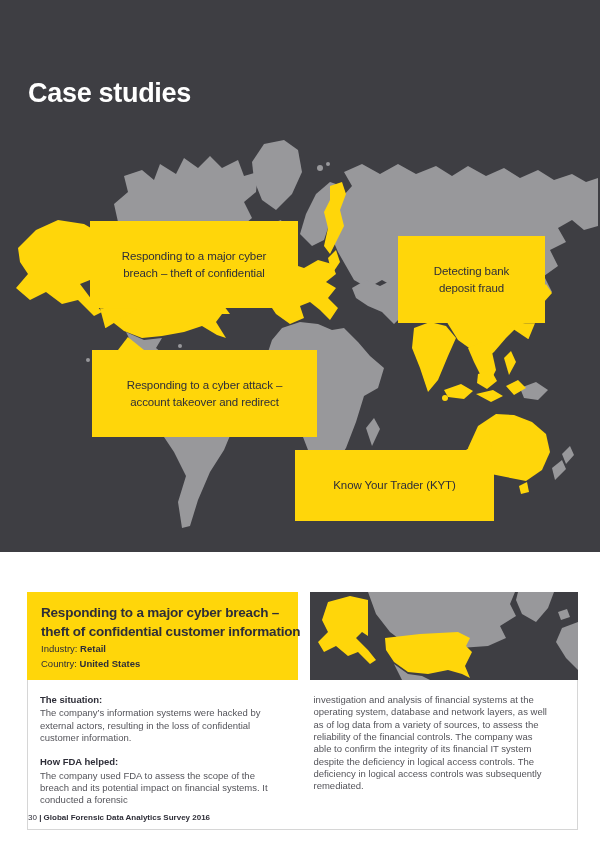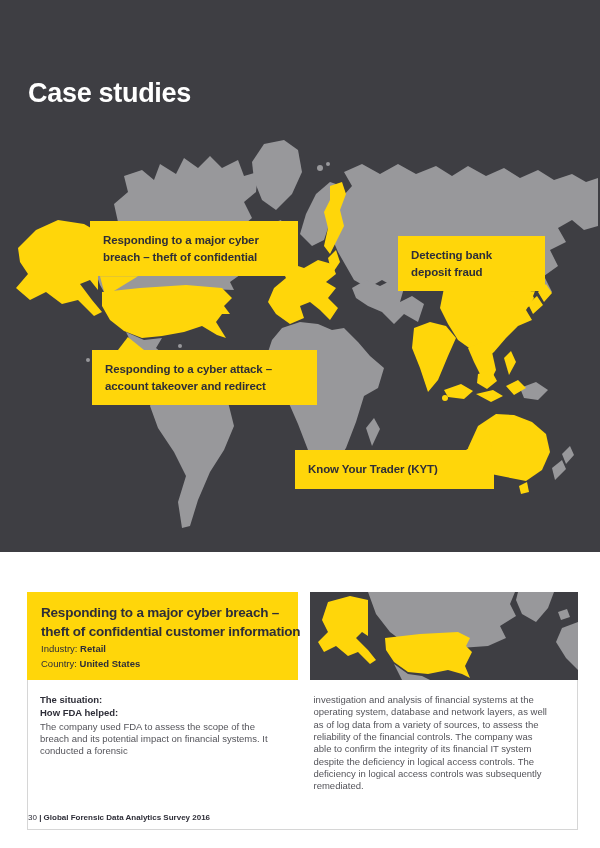--- a/index.html
+++ b/index.html
@@ -12,22 +12,22 @@
   html,body{margin:0;padding:0;}
   body{font-family:"Liberation Sans", sans-serif; background:#ffffff;}
   #page{position:relative;width:600px;height:848px;background:#ffffff;overflow:hidden;}
 
   
   #dark-section{position:absolute;left:0;top:0;width:600px;height:552px;background:var(--dark);}
   #page-title{position:absolute;left:28px;top:78px;color:#ffffff;font-size:27px;font-weight:bold;letter-spacing:-0.3px;}
   #world-map{position:absolute;left:0;top:130px;width:600px;height:426px;}
 
   
-  .callout{position:absolute;background:var(--yellow);color:var(--ink);font-weight:bold;
-           font-size:11.5px;line-height:1.45;padding:11px 13px;letter-spacing:-0.1px;}
+  .callout{position:absolute;background:var(--yellow);color:var(--ink);font-weight:normal;
+           font-size:11.5px;line-height:1.45;padding:27px 13px;letter-spacing:-0.1px;text-align:center;}
   .callout .line{display:block;white-space:nowrap;}
   .tail{position:absolute;background:var(--yellow);}
   #callout-cyber-breach{left:90px;top:221px;width:182px;}
   #tail-cyber-breach{left:10px;top:100%;width:38px;height:20px;clip-path:polygon(0 0,100% 0,14% 100%);}
   #callout-bank-fraud{left:398px;top:236px;width:121px;}
   #tail-bank-fraud{right:10px;top:100%;width:30px;height:16px;clip-path:polygon(0 0,100% 0,78% 100%);}
   #callout-cyber-attack{left:92px;top:350px;width:199px;}
   #tail-cyber-attack{left:26px;bottom:100%;width:26px;height:13px;clip-path:polygon(0 100%,100% 100%,38% 0);}
   #callout-surveillance{left:295px;top:450px;width:173px;}
   #tail-surveillance{right:2px;bottom:100%;width:26px;height:16px;clip-path:polygon(0 100%,100% 100%,88% 0);}
@@ -154,20 +154,21 @@
     </g>
     <g fill="#ffd60a">
       <path d="M18,10 L40,4 L58,8 L58,44 L52,40 L46,46 L58,58 L66,68 L60,72 L48,60 L38,64 L26,54 L14,60 L8,50 L18,40 L12,28 Z"></path>
       <path d="M75,46 L110,42 L148,40 L160,46 L156,54 L162,60 L155,74 L160,86 L152,82 L138,78 L118,82 L98,80 L84,70 L76,58 Z"></path>
     </g>
   </svg>
 
   <div id="cs-body">
     <div class="col">
       <h4>The situation:</h4>
+      <p>The company’s information systems were hacked by external actors, resulting in the loss of confidential customer information.</p>
       <h4>How FDA helped:</h4>
       <p>The company used FDA to assess the scope of the breach and its potential impact on financial systems. It conducted a forensic</p>
     </div>
     <div class="col">
       <p>investigation and analysis of financial systems at the operating system, database and network layers, as well as of log data from a variety of sources, to assess the reliability of the financial controls. The company was able to confirm the integrity of its financial IT system despite the deficiency in logical access controls. The deficiency in logical access controls was subsequently remediated.</p>
     </div>
   </div>
 
   <div id="page-footer">
     <span>30</span>

